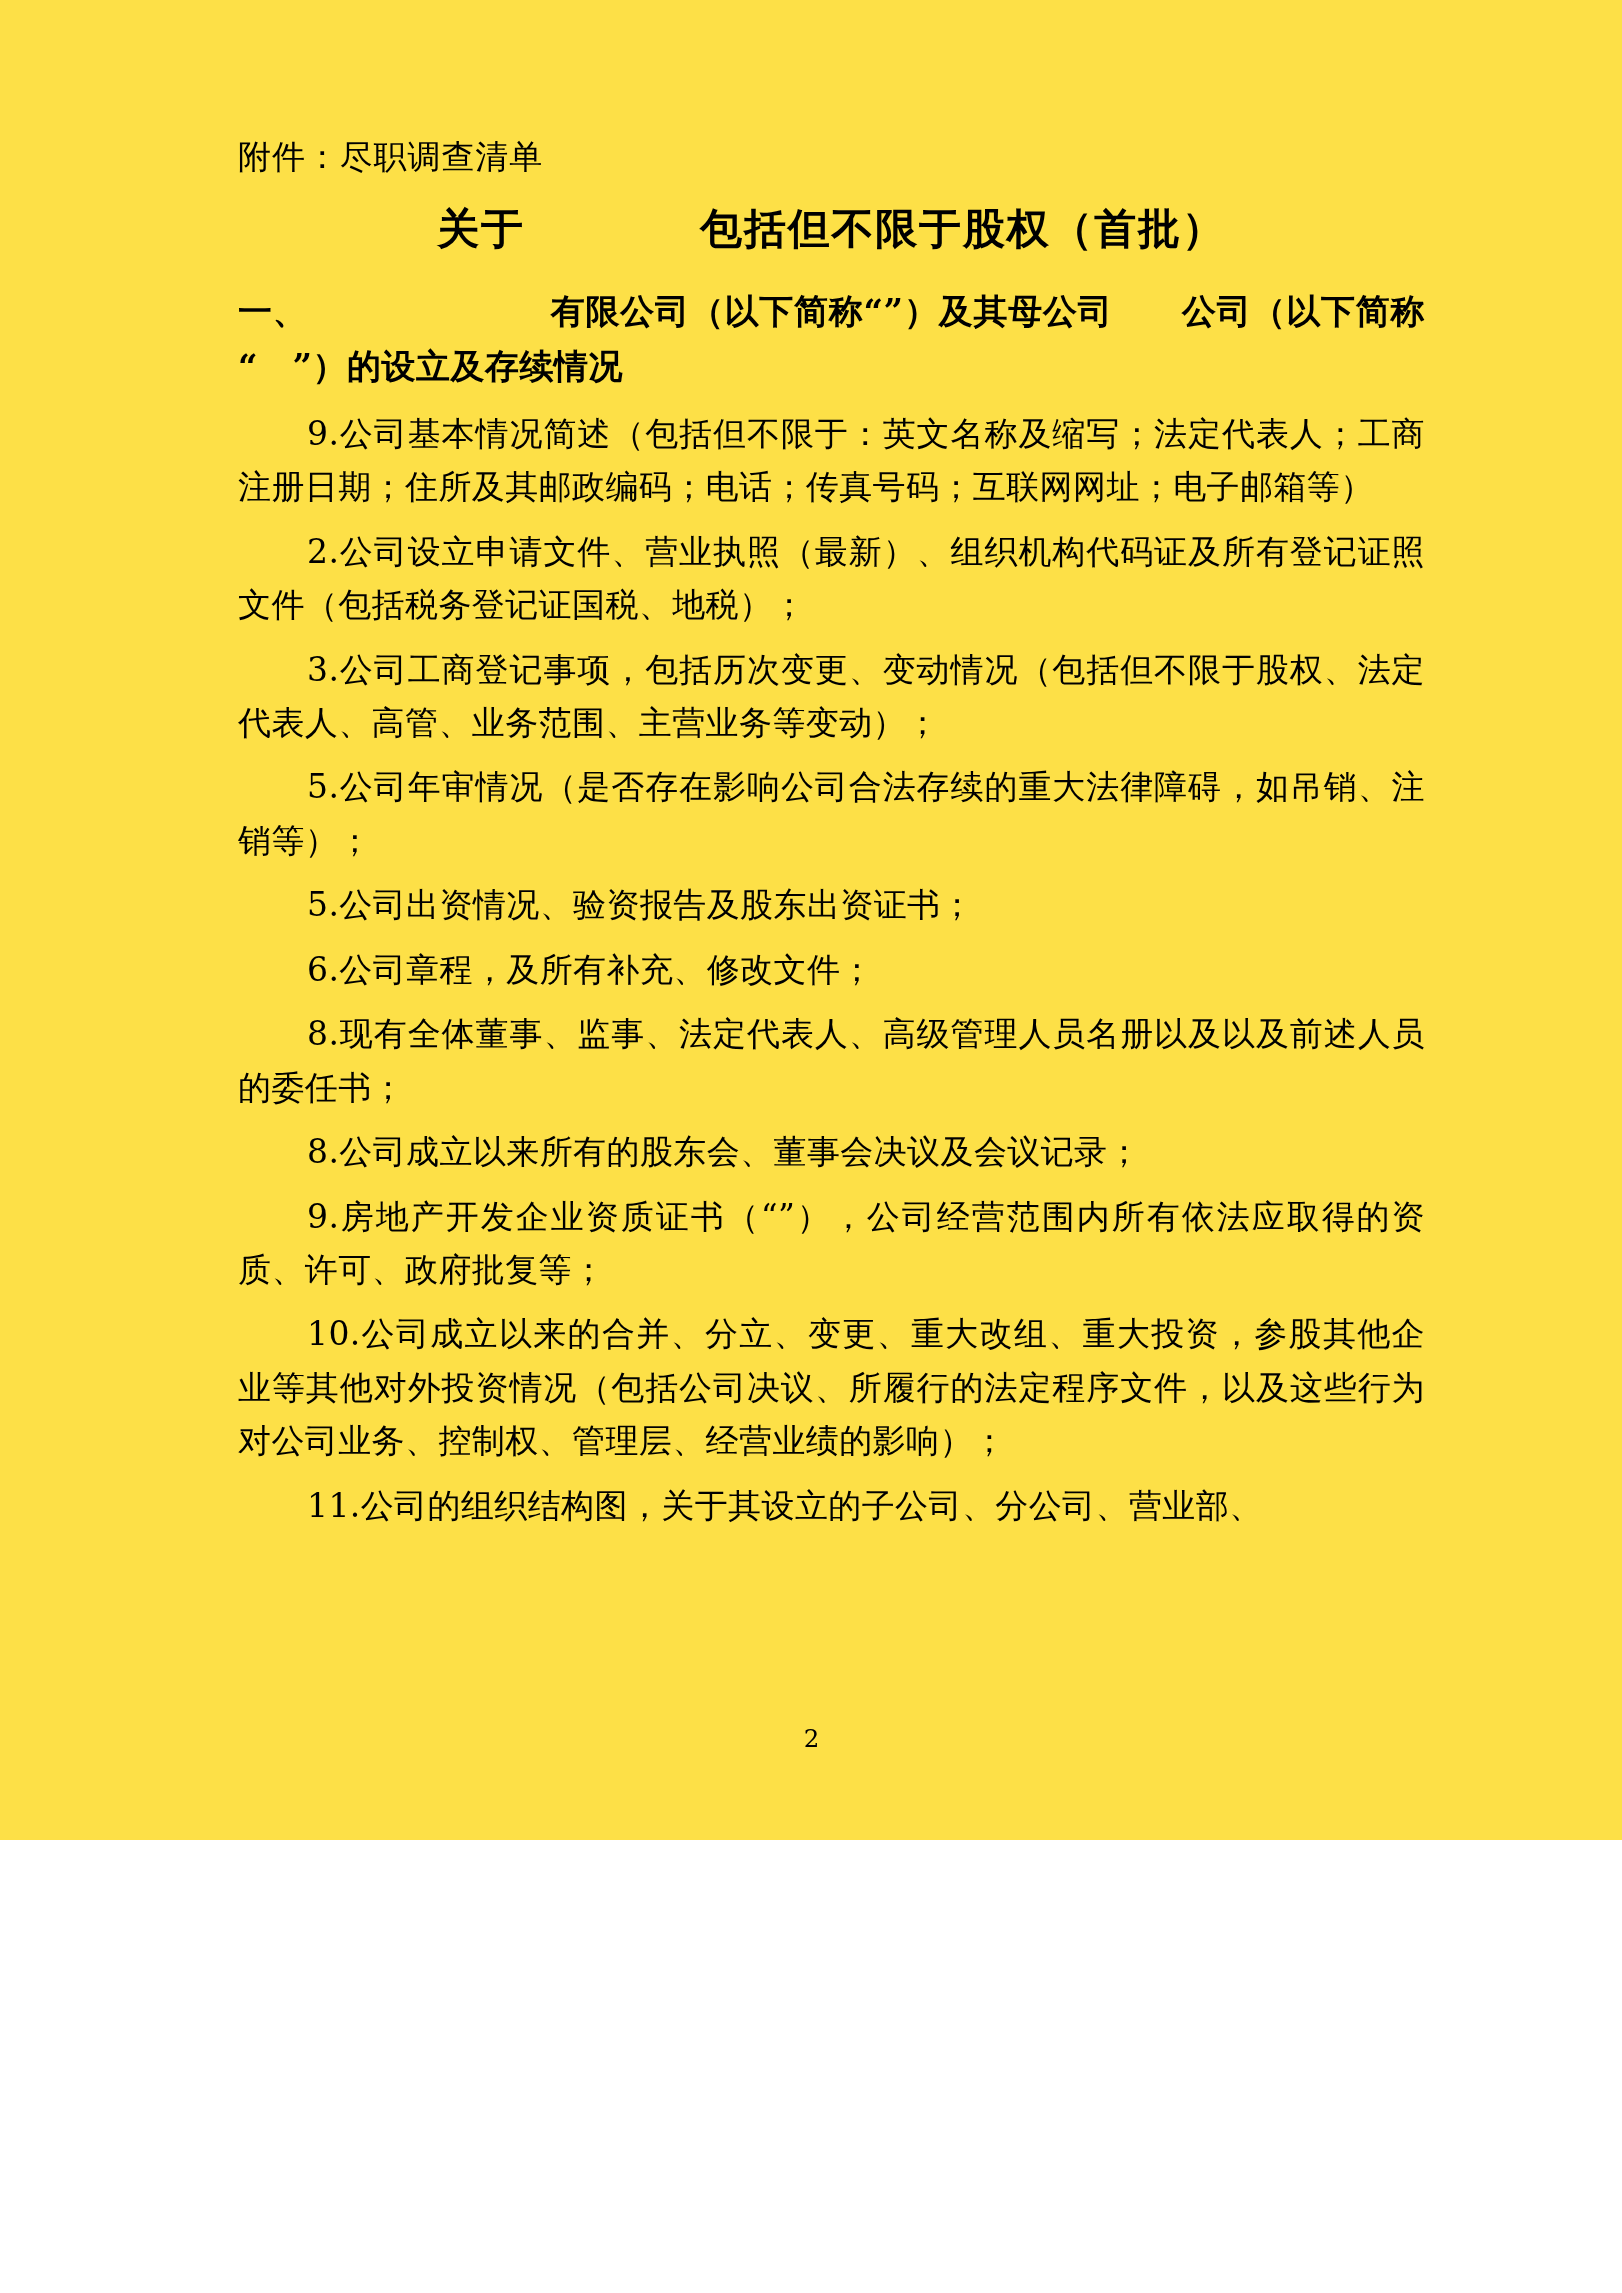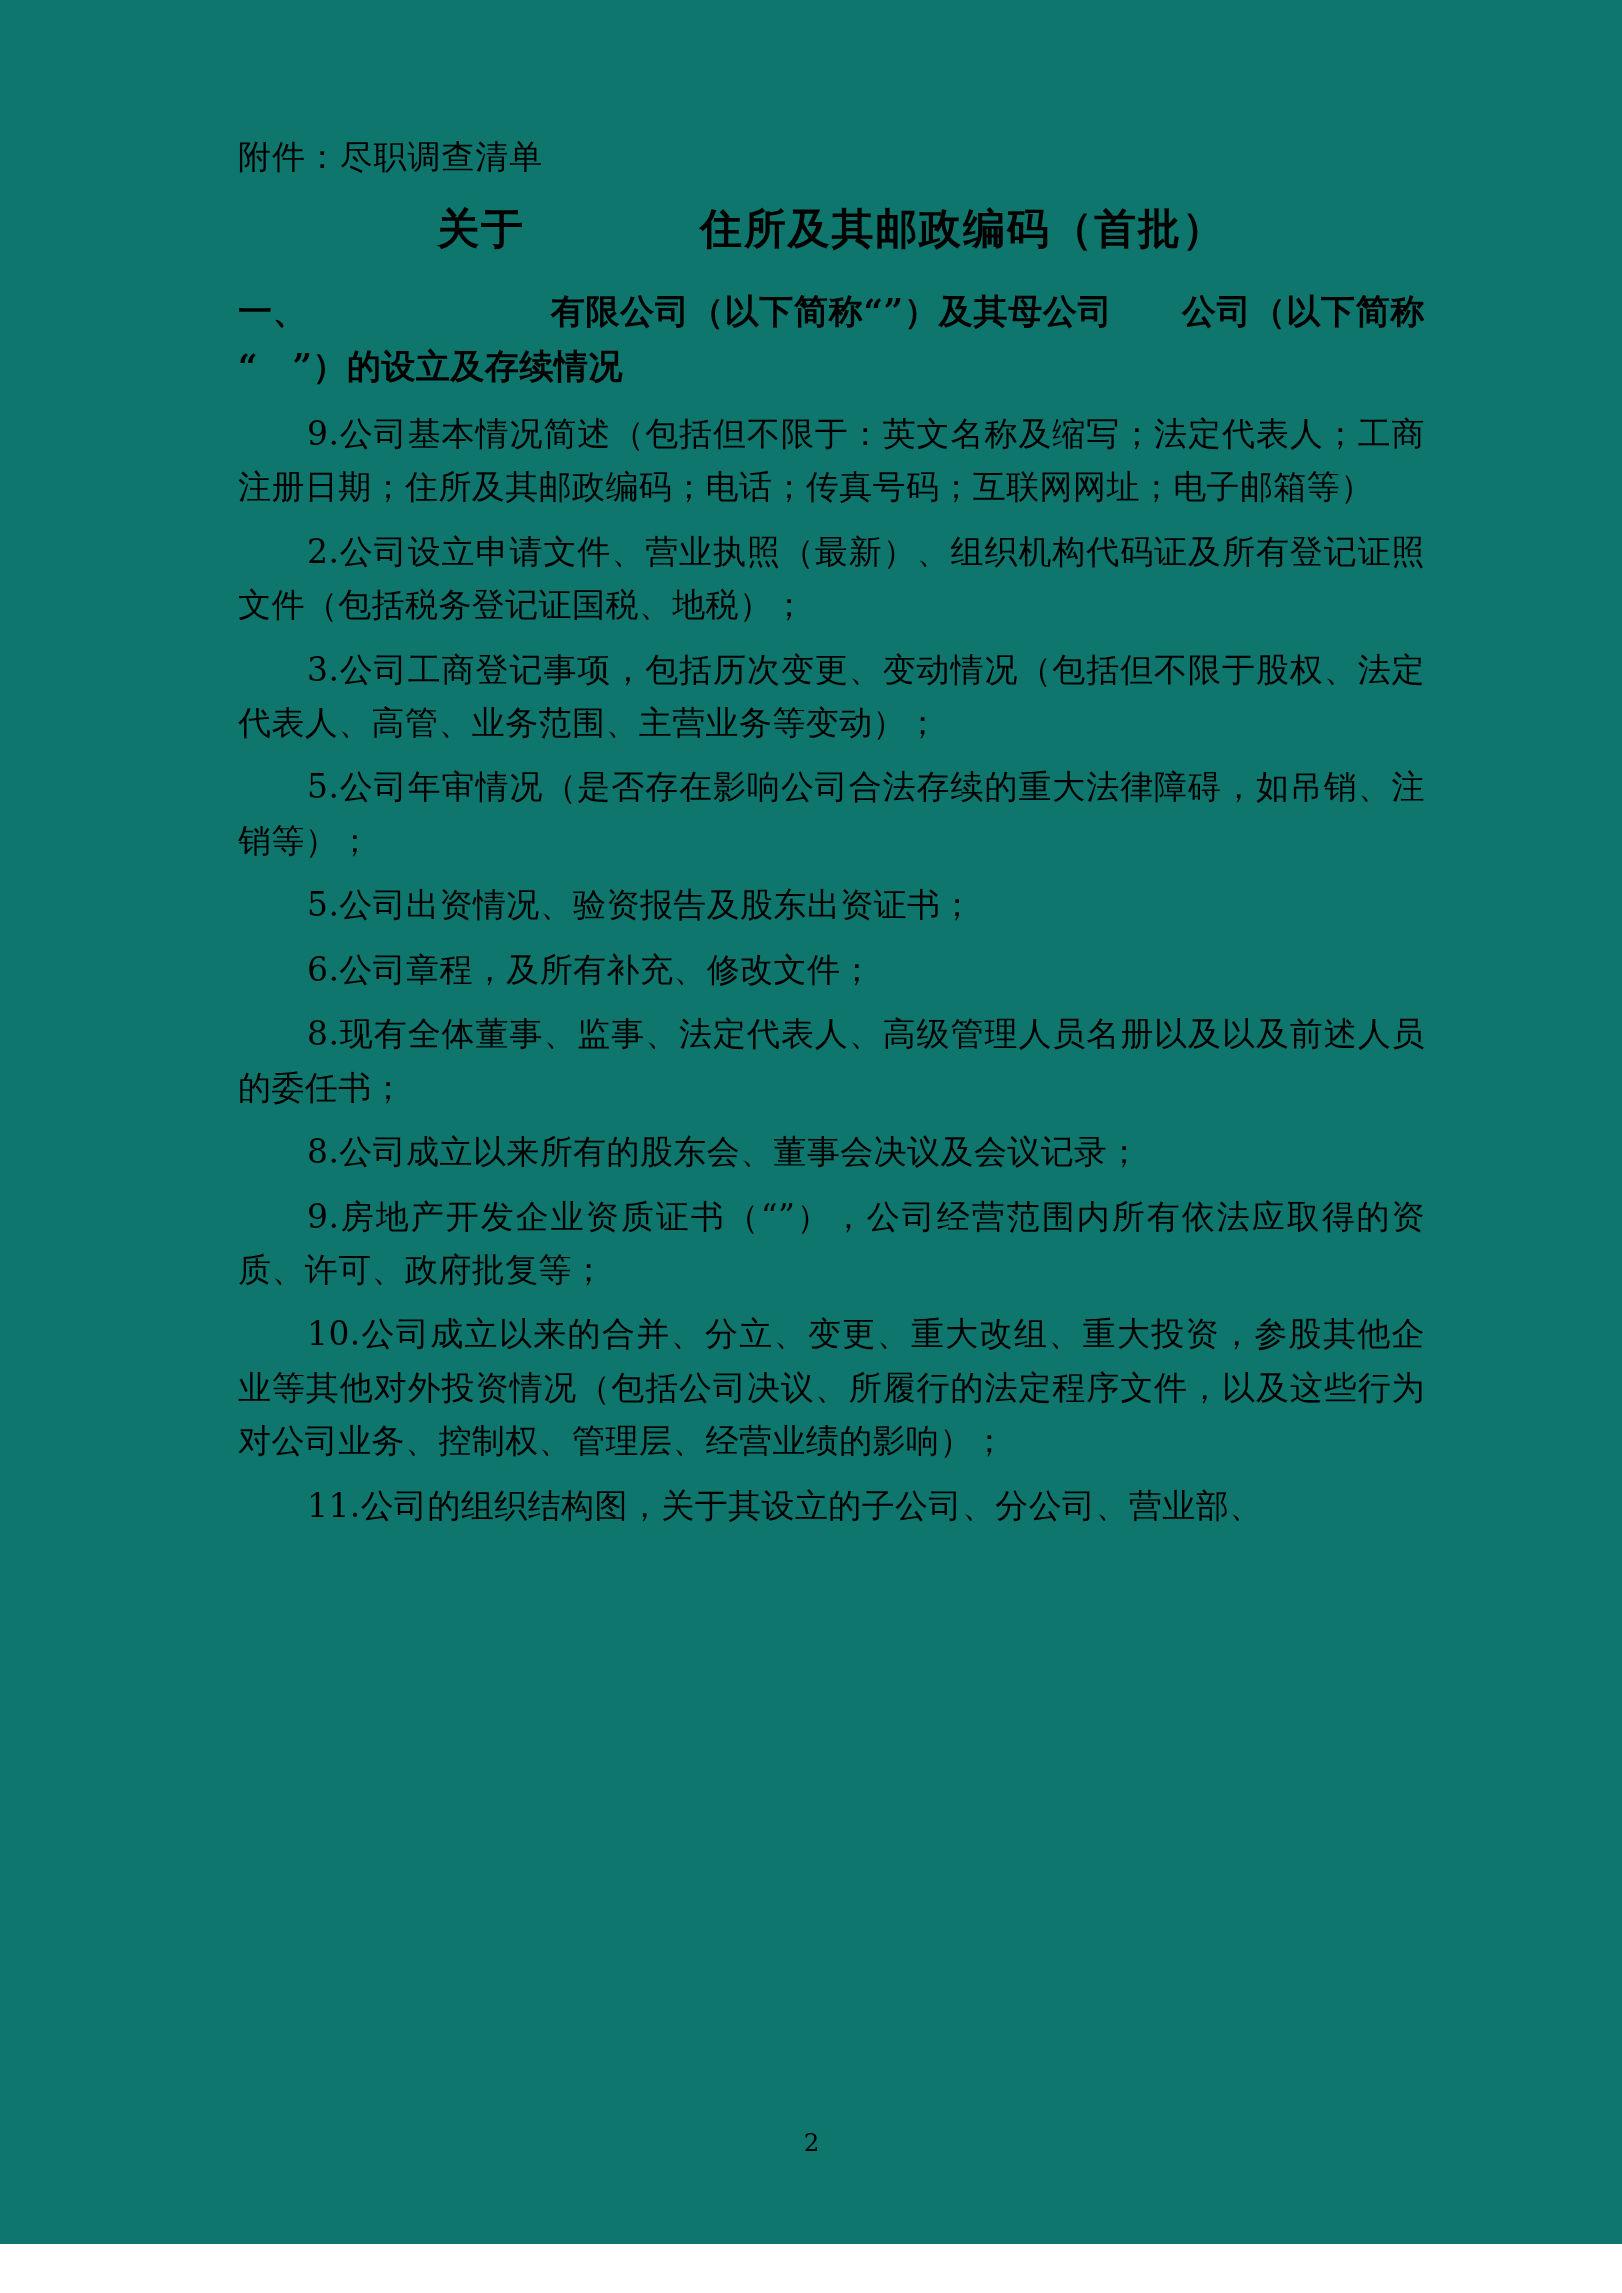--- a/index.html
+++ b/index.html
@@ -7,22 +7,22 @@
     padding: 0;
     background: #ffffff;
   }
   body {
     font-family: "DejaVu Serif", "Liberation Serif", serif;
     color: #000000;
   }
   .page {
     position: relative;
     width: 1623px;
-    height: 2244px;
-    background: #0f766e;
+    height: 1840px;
+    background: #fde047;
     box-sizing: border-box;
     padding: 135px 198px 0 238px;
     overflow: hidden;
   }
   .attachment-line {
     font-size: 33px;
     line-height: 1.35;
     letter-spacing: 0.9px;
     margin: 0 0 20px 0;
   }
@@ -64,21 +64,21 @@
     font-family: "DejaVu Serif", "Liberation Serif", serif;
   }
 </style>
 </head>
 <body>
 
 <div class="page">
 
   <div class="attachment-line">附件：尽职调查清单</div>
 
-  <div class="doc-title">关于　　　　住所及其邮政编码（首批）</div>
+  <div class="doc-title">关于　　　　包括但不限于股权（首批）</div>
 
   <div class="section-heading">一、　　　　　　　有限公司（以下简称“”）及其母公司　　公司（以下简称“　”）的设立及存续情况</div>
 
   <div class="para">9.公司基本情况简述（包括但不限于：英文名称及缩写；法定代表人；工商注册日期；住所及其邮政编码；电话；传真号码；互联网网址；电子邮箱等）</div>
   <div class="para">2.公司设立申请文件、营业执照（最新）、组织机构代码证及所有登记证照文件（包括税务登记证国税、地税）；</div>
   <div class="para">3.公司工商登记事项，包括历次变更、变动情况（包括但不限于股权、法定代表人、高管、业务范围、主营业务等变动）；</div>
   <div class="para">5.公司年审情况（是否存在影响公司合法存续的重大法律障碍，如吊销、注销等）；</div>
   <div class="para">5.公司出资情况、验资报告及股东出资证书；</div>
   <div class="para">6.公司章程，及所有补充、修改文件；</div>
   <div class="para">8.现有全体董事、监事、法定代表人、高级管理人员名册以及以及前述人员的委任书；</div>

